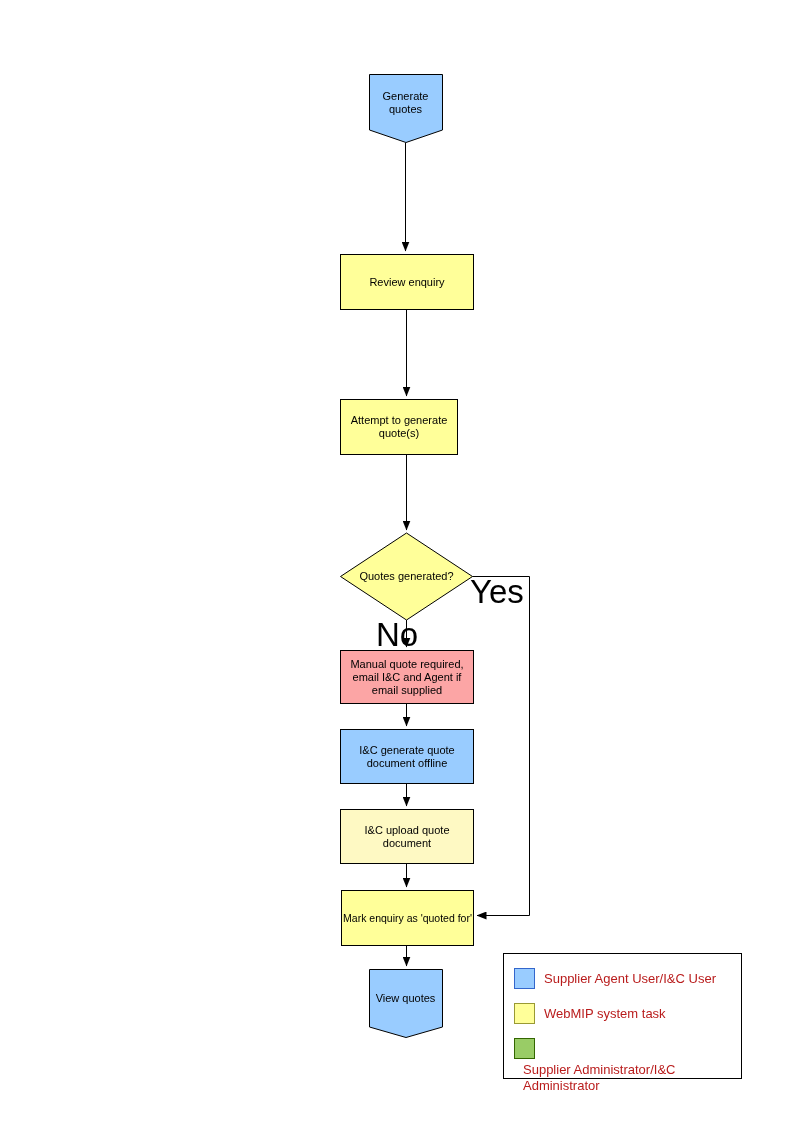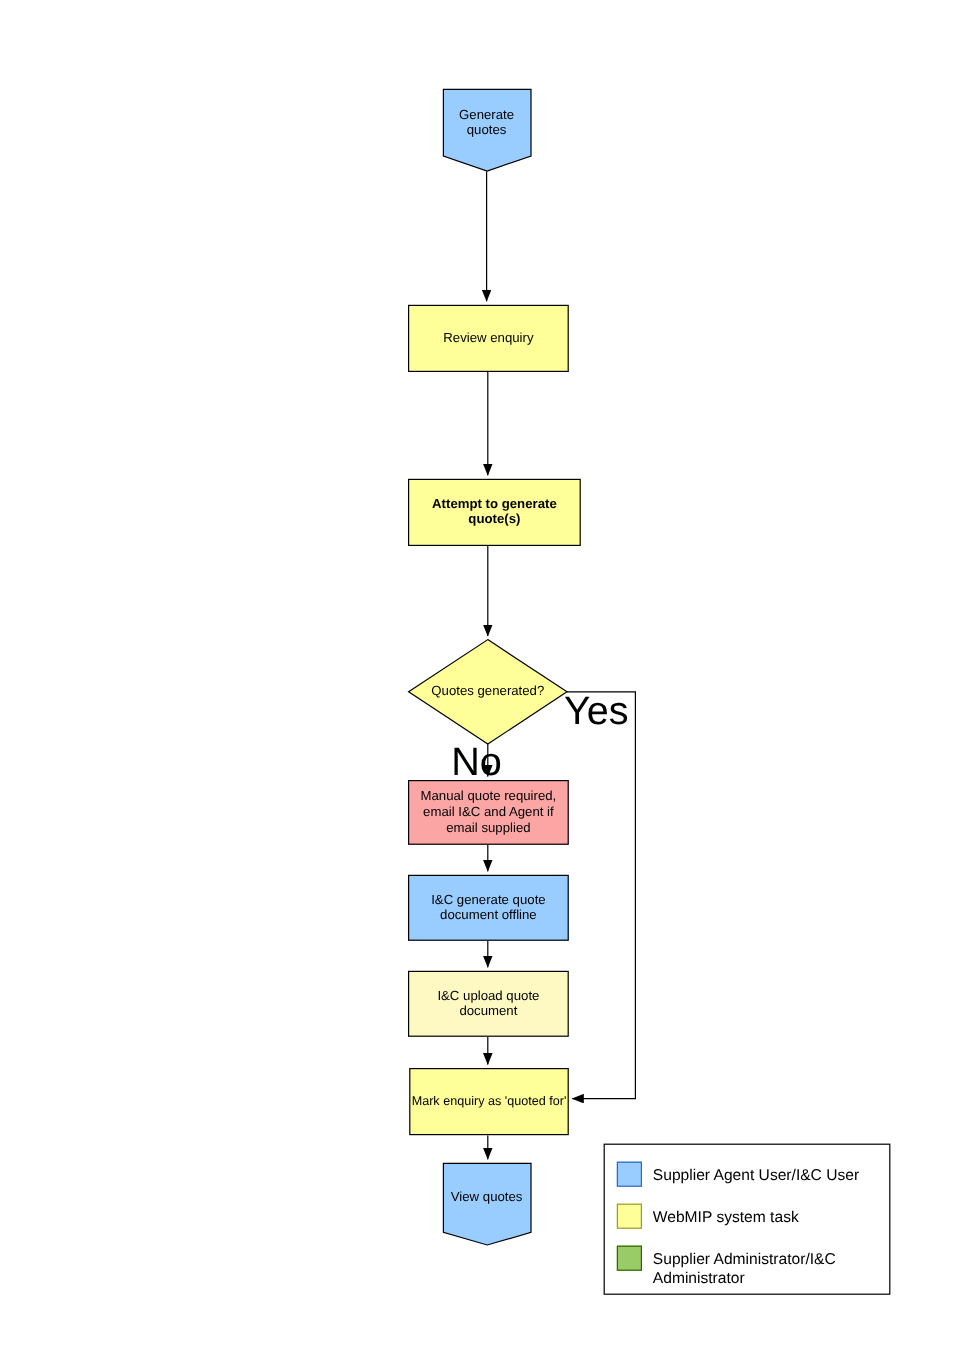--- a/index.html
+++ b/index.html
@@ -19,21 +19,21 @@
     display: flex;
     align-items: center;
     justify-content: center;
     text-align: center;
     font-size: 11px;
     line-height: 13px;
     color: #000000;
     padding: 6px;
   }
   .n-review   { left: 340px; top: 254px; width: 134px; height: 56px; }
-  .n-attempt  { left: 340px; top: 399px; width: 144px; height: 56px; font-weight: bold; }
+  .n-attempt  { left: 340px; top: 399px; width: 118px; height: 56px; }
   .n-manual   { left: 340px; top: 650px; width: 134px; height: 54px; }
   .n-icgen    { left: 340px; top: 729px; width: 134px; height: 55px; }
   .n-icupload { left: 340px; top: 809px; width: 134px; height: 55px; }
   .n-mark     { left: 341px; top: 890px; width: 133px; height: 56px; font-size: 10.5px; white-space: nowrap; padding: 16px; }
   .shape-label {
     position: absolute;
     display: flex;
     align-items: center;
     justify-content: center;
     text-align: center;
@@ -61,35 +61,35 @@
     background: #ffffff;
   }
   .legend-row {
     position: absolute;
     left: 10px;
     display: flex;
     align-items: flex-start;
   }
   .lr-0 { top: 14px; }
   .lr-1 { top: 49px; }
-  .lr-2 { top: 84px; }
+  .lr-2 { top: 84px; flex-direction: column; }
   .swatch {
     width: 21px; height: 21px;
     border: 1px solid #000;
     flex: 0 0 auto;
   }
   .sw-0 { border-color: #3366cc; }
   .sw-1 { border-color: #999933; }
   .sw-2 { border-color: #336600; }
   .legend-label {
     margin-left: 9px;
     width: 190px;
     font-size: 13px;
     line-height: 16px;
-    color: #000000;
+    color: #b91c1c;
     padding-top: 3px;
   }
 </style>
 </head>
 <body>
 
 <div class="canvas">
 
   <svg class="wires" width="794" height="1123" viewBox="0 0 794 1123">
     <defs>

